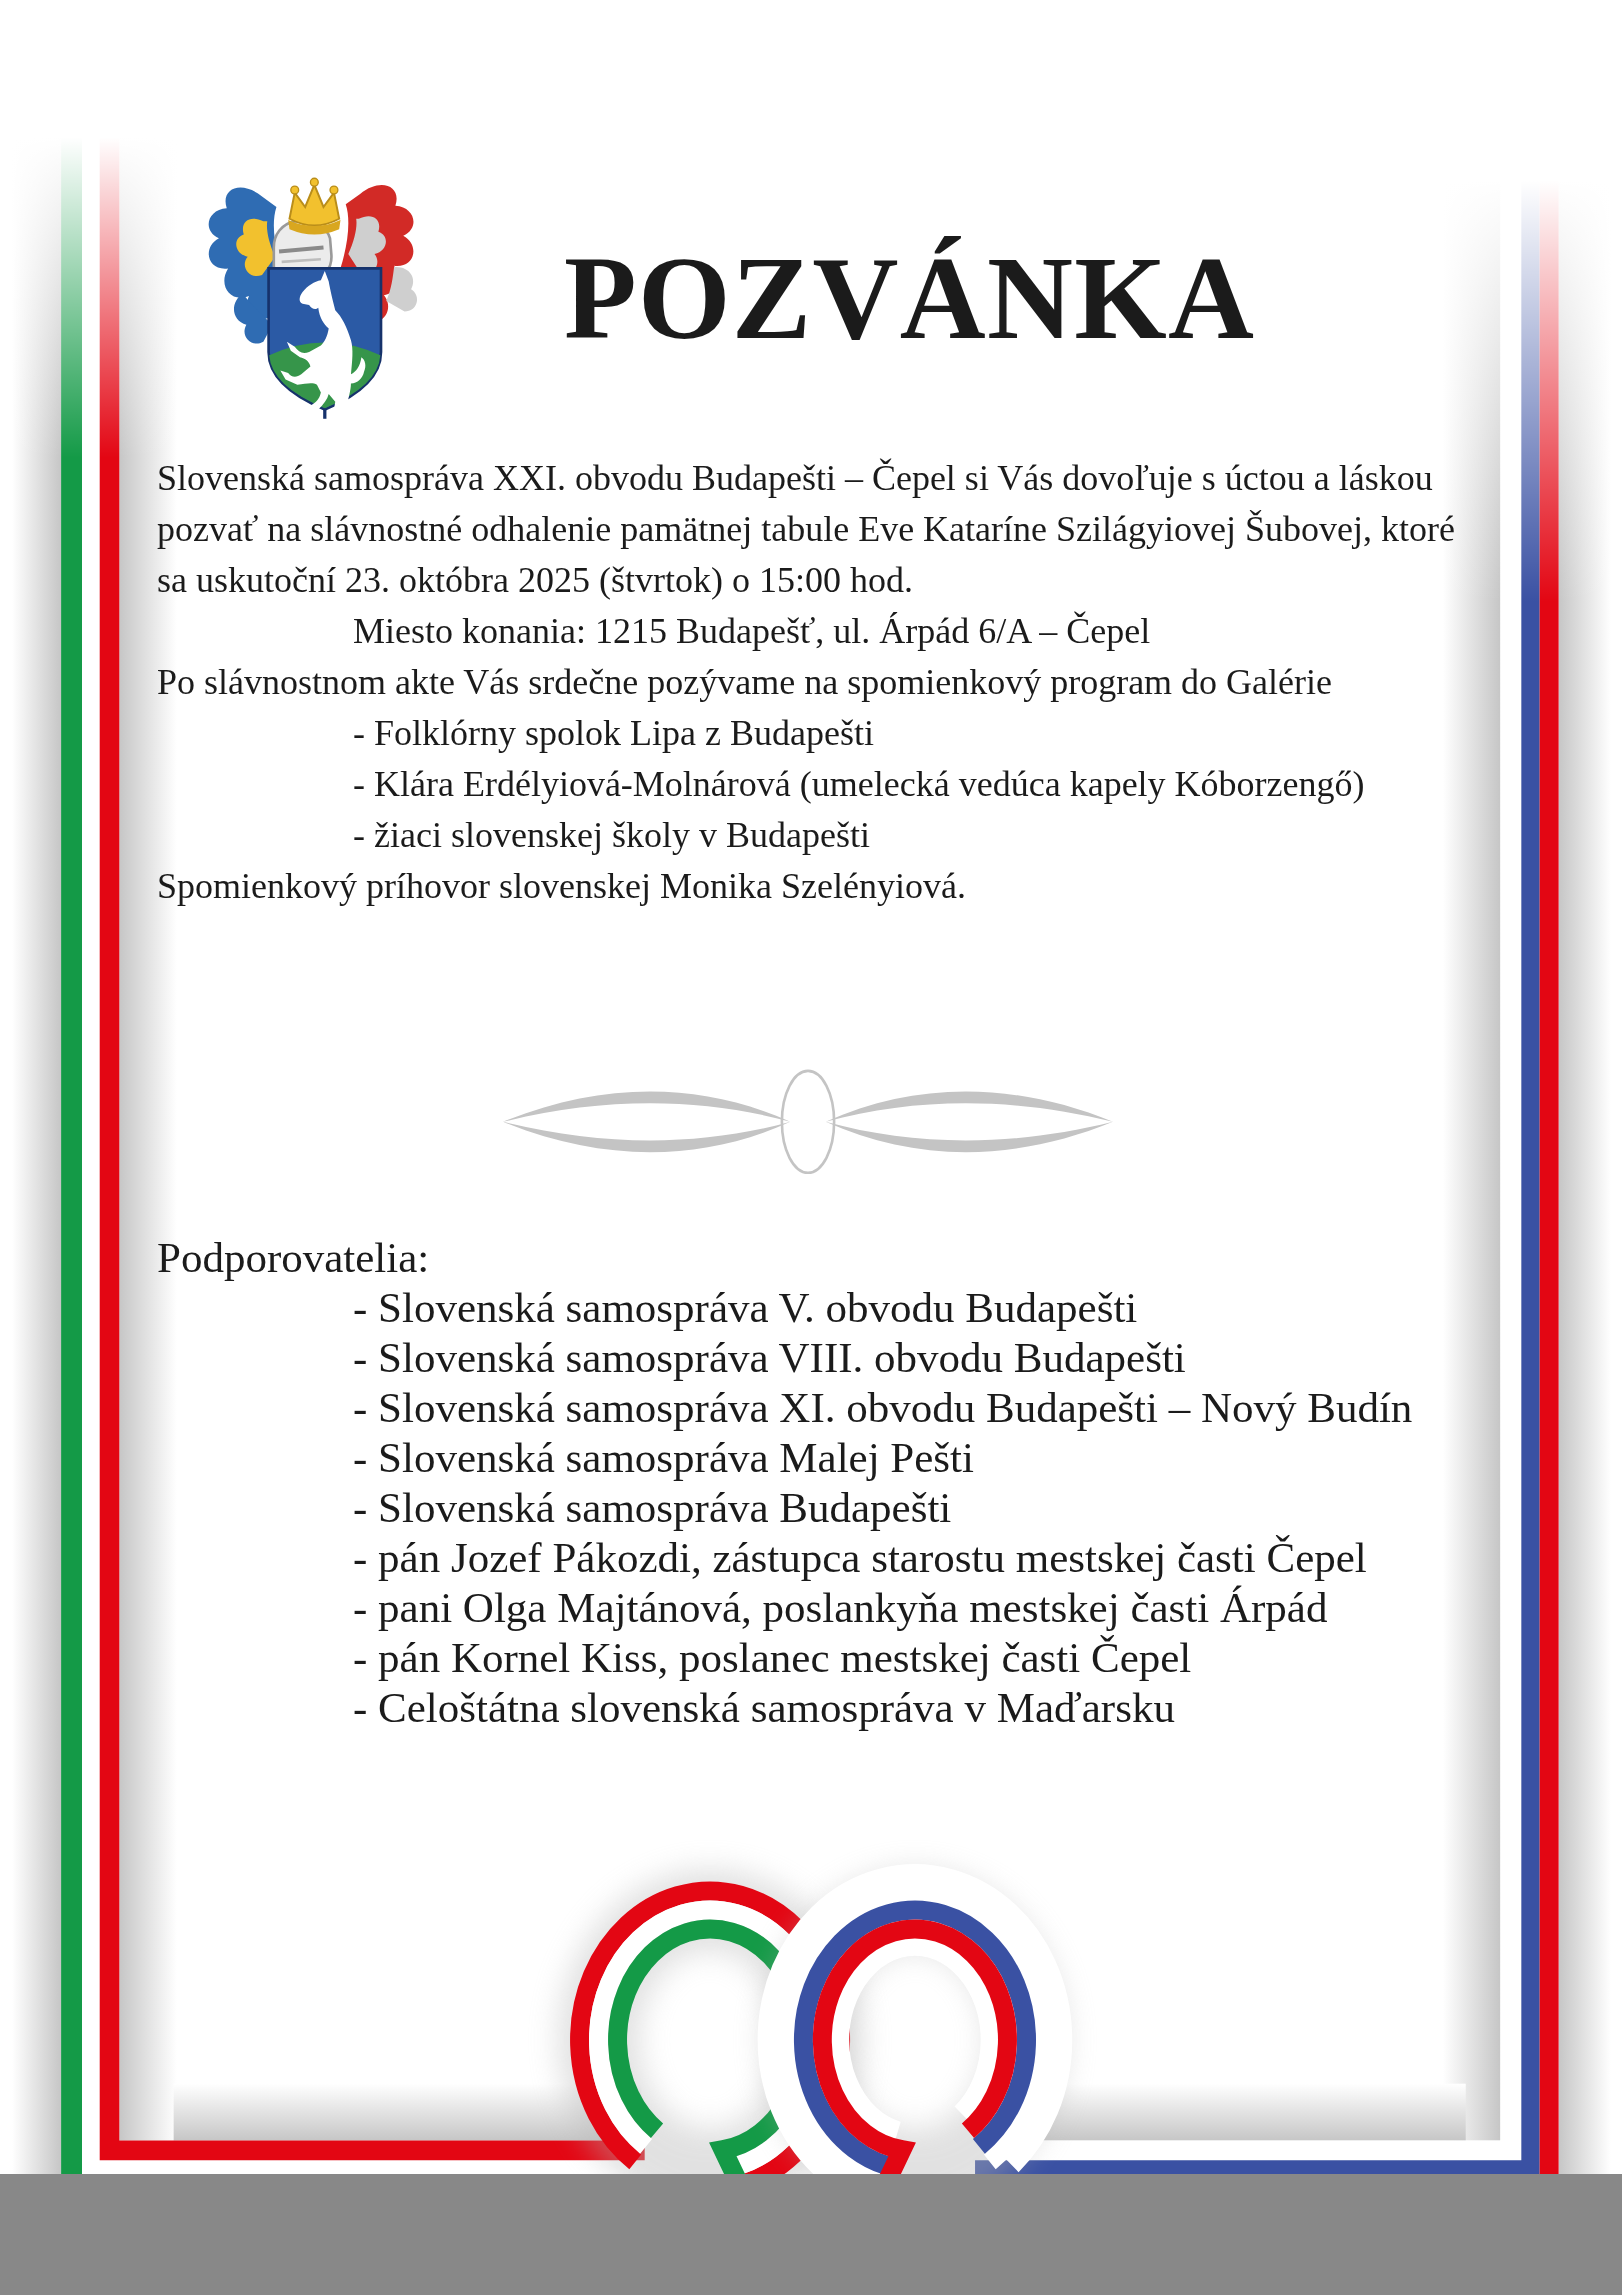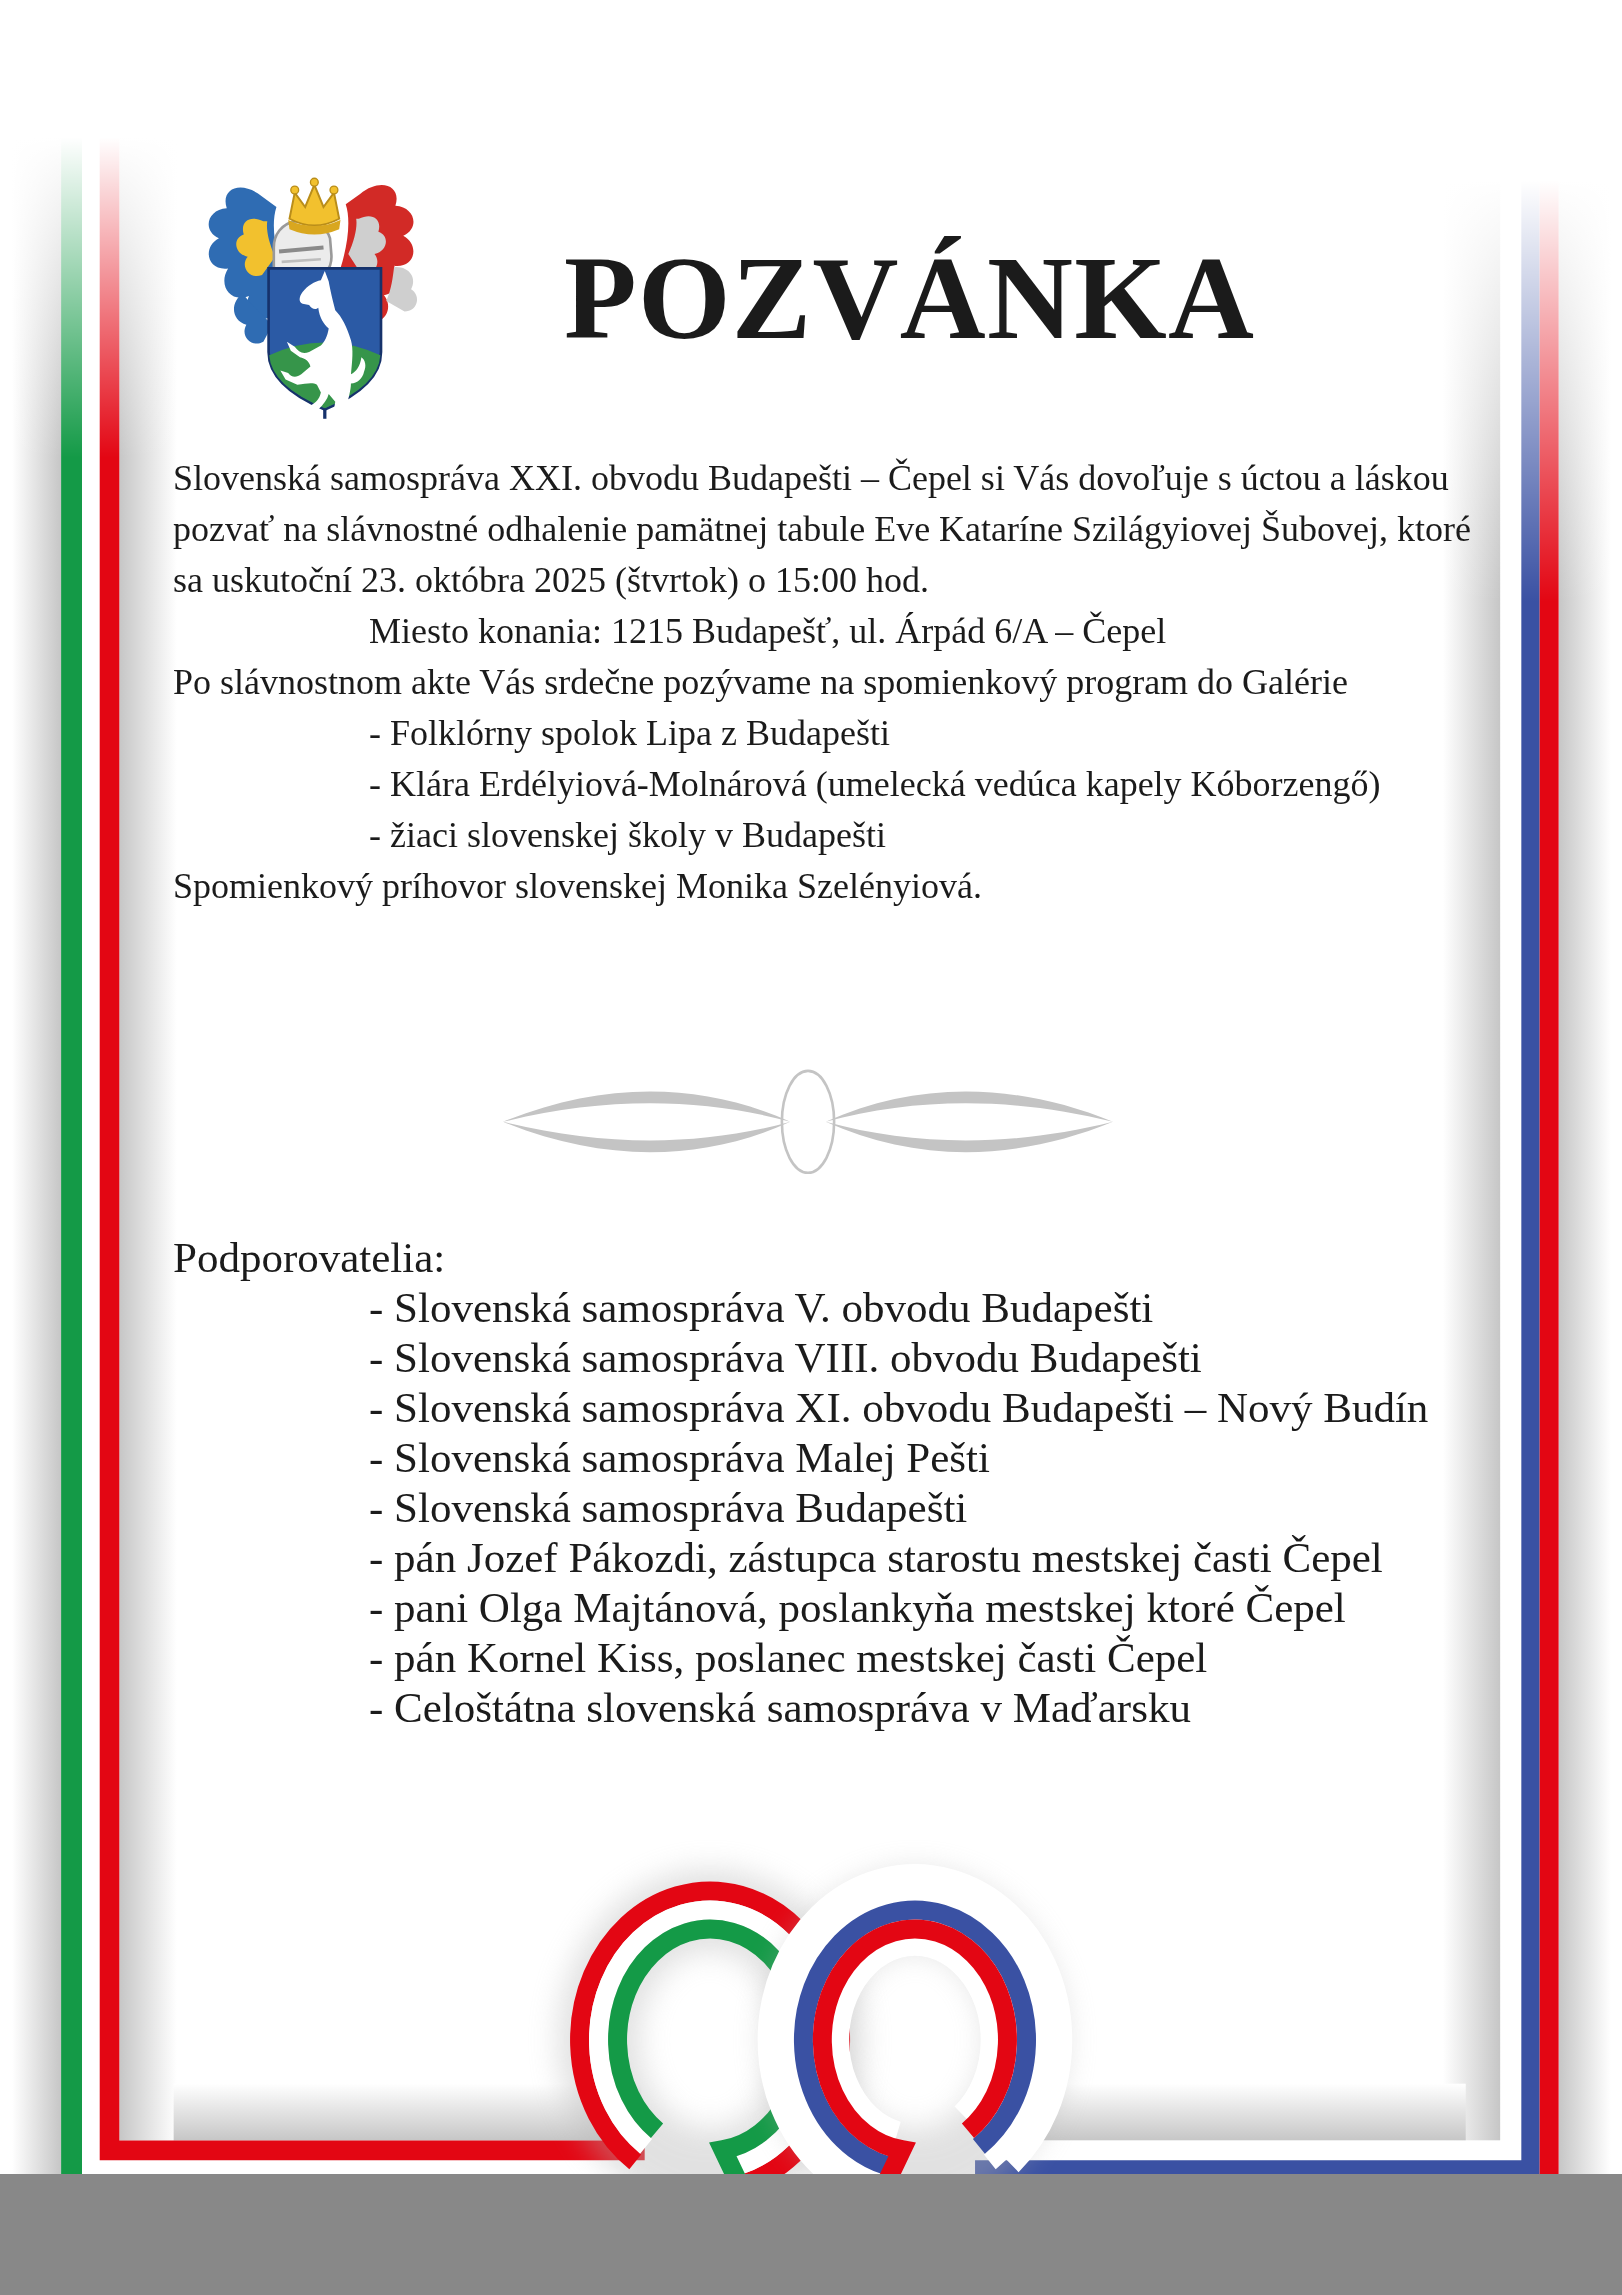--- a/index.html
+++ b/index.html
@@ -13,21 +13,21 @@
   }
   #decor-svg, #emblem-svg, #divider-svg{position:absolute;display:block;}
   #decor-svg{left:0;top:0;}
   #emblem-svg{left:164px;top:156px;}
   #divider-svg{left:484px;top:1067px;}
   .title{
     position:absolute;left:564px;top:230px;
     font-size:119px;font-weight:bold;letter-spacing:1.3px;
     white-space:nowrap;z-index:3;
   }
-  .textblock{position:absolute;left:173px;z-index:3;}
+  .textblock{position:absolute;left:157px;z-index:3;}
   #block-main{top:453px;font-size:36px;line-height:51px;}
   #block-supporters{top:1233px;font-size:43px;line-height:50px;}
   .line{white-space:nowrap;}
   .indent{padding-left:196px;}
 </style>
 </head>
 <body>
 
 <div id="page">
 
@@ -168,19 +168,19 @@
   </svg>
 
   <div id="block-supporters" class="textblock">
     <div class="line">Podporovatelia:</div>
     <div class="line indent">- Slovenská samospráva V. obvodu Budapešti</div>
     <div class="line indent">- Slovenská samospráva VIII. obvodu Budapešti</div>
     <div class="line indent">- Slovenská samospráva XI. obvodu Budapešti – Nový Budín</div>
     <div class="line indent">- Slovenská samospráva Malej Pešti</div>
     <div class="line indent">- Slovenská samospráva Budapešti</div>
     <div class="line indent">- pán Jozef Pákozdi, zástupca starostu mestskej časti Čepel</div>
-    <div class="line indent">- pani Olga Majtánová, poslankyňa mestskej ktoré Čepel</div>
+    <div class="line indent">- pani Olga Majtánová, poslankyňa mestskej časti Árpád</div>
     <div class="line indent">- pán Kornel Kiss, poslanec mestskej časti Čepel</div>
     <div class="line indent">- Celoštátna slovenská samospráva v Maďarsku</div>
   </div>
 
 </div>
 
 
 </body></html>

